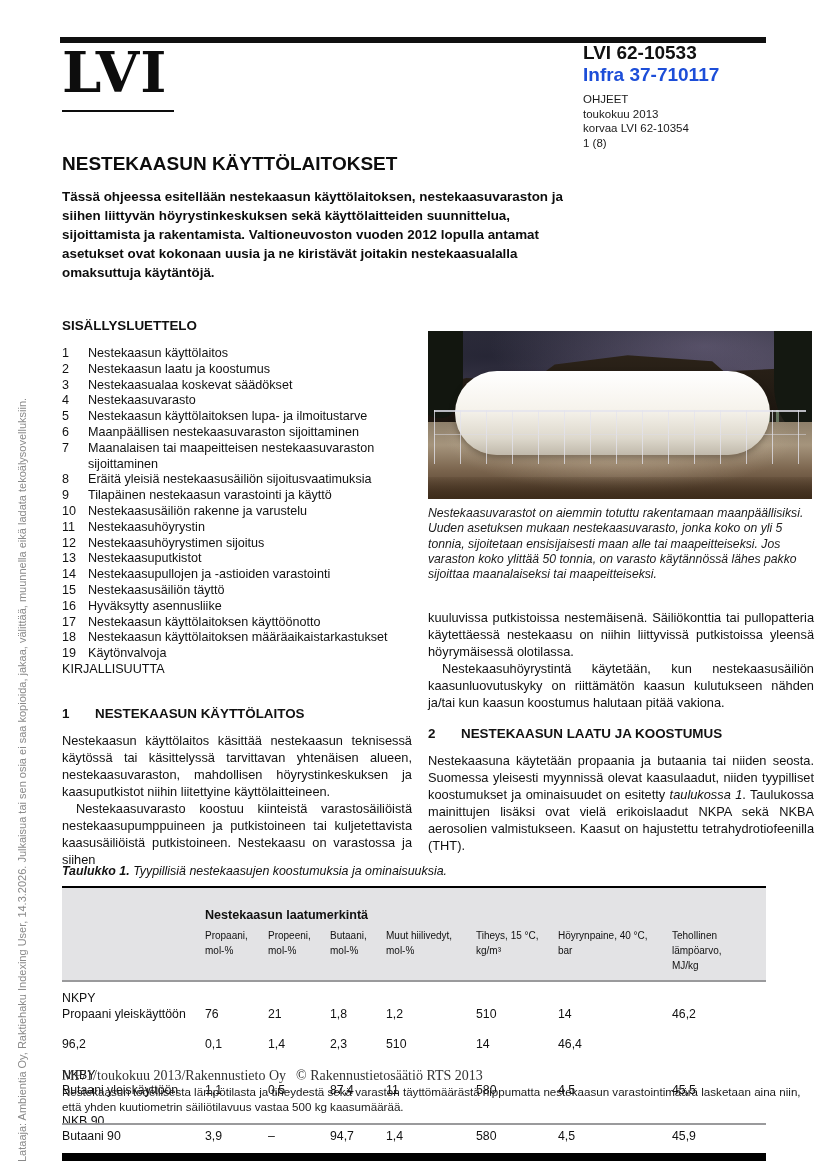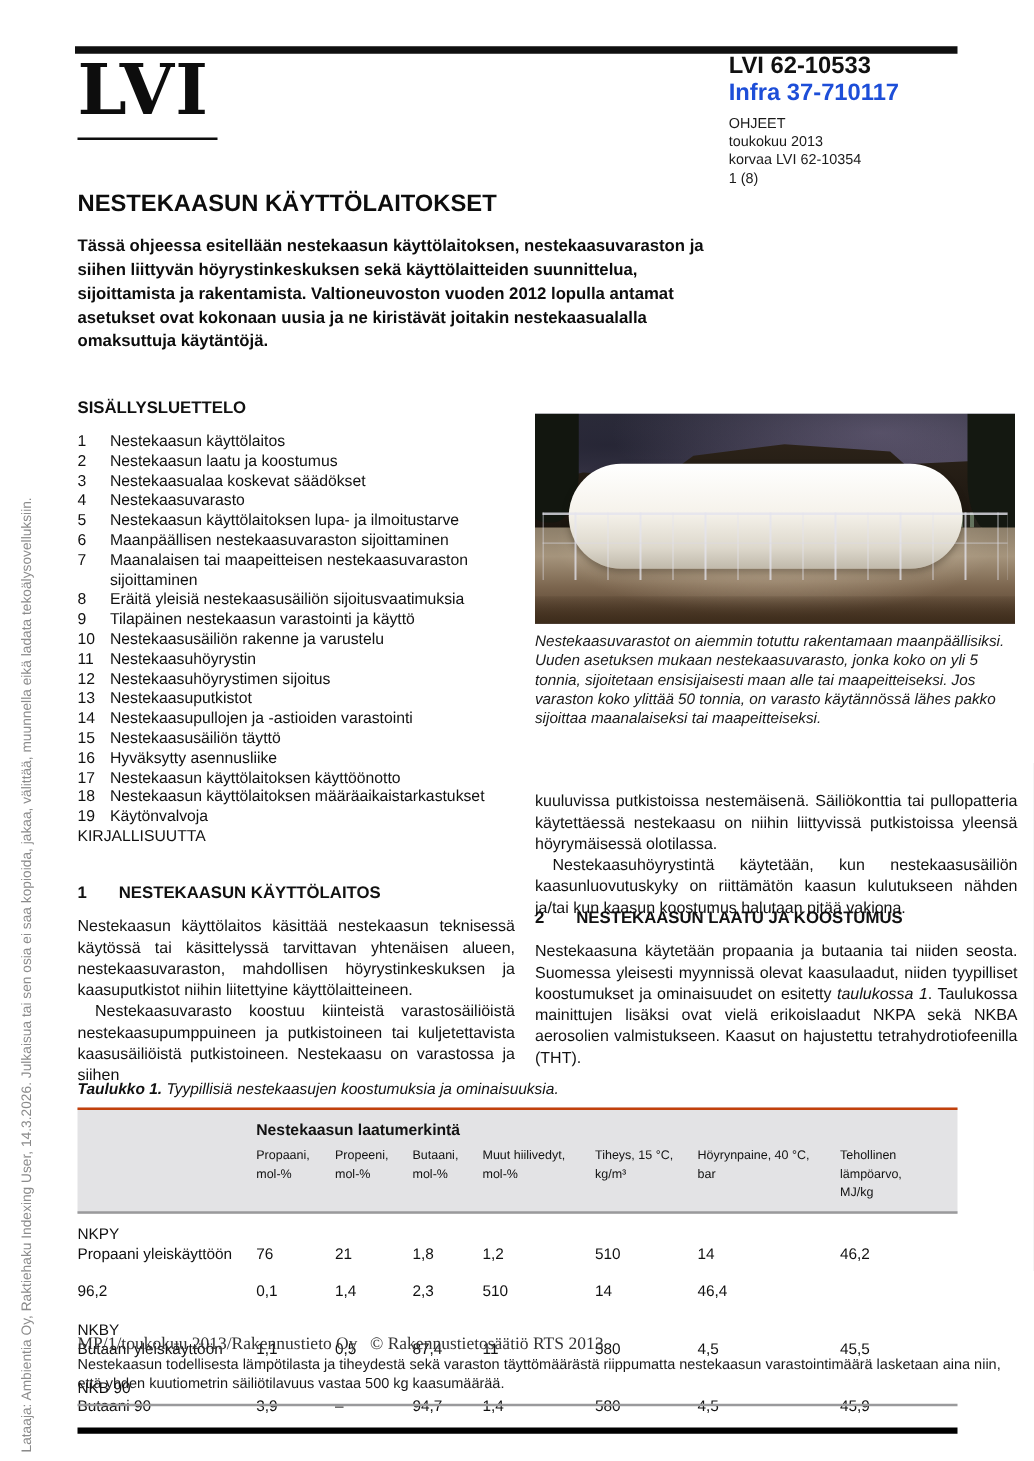--- a/index.html
+++ b/index.html
@@ -29,21 +29,21 @@
   .toc-num{width:26px;flex:none;}
   .toc-label{flex:1;}
   .toc-biblio{font-size:12.6px;line-height:15.8px;margin-top:0;}
   .section{position:absolute;}
   .sec1{left:62px;top:706px;width:350px;}
   .sec2{left:428px;top:726px;width:386px;}
   .sec-heading{display:flex;font-size:13.4px;font-weight:700;margin-bottom:11px;}
   .sec-num{width:33px;flex:none;}
   .body-p{font-size:12.8px;line-height:17px;text-align:justify;margin:0;}
   .body-p.indent{text-indent:14px;}
-  .right-cont{position:absolute;left:428px;top:609px;width:386px;margin-top:23px;}
+  .right-cont{position:absolute;left:428px;top:609px;width:386px;}
   .caption{position:absolute;left:428px;top:506px;width:386px;font-size:12.2px;line-height:15.3px;font-style:italic;color:#1a1a1a;}
   
   .photo{position:absolute;left:428px;top:331px;width:384px;height:168px;overflow:hidden;background:#3e3e52;}
   .ph{position:absolute;}
   .ph-sky{inset:0 0 40% 0;background:
      radial-gradient(ellipse at 72% 15%, rgba(130,118,150,.45), transparent 55%),
      radial-gradient(ellipse at 15% 25%, rgba(35,35,50,.85), transparent 60%),
      linear-gradient(180deg,#30303e 0%,#4a4458 55%,#6e6478 100%);}
   .ph-tree-left{left:-3%;top:0;width:12%;height:52%;background:#12160f;border-radius:0 0 45% 45%;}
   .ph-tree-right{right:-3%;top:0;width:13%;height:58%;background:#141811;border-radius:0 0 45% 45%;}
@@ -60,24 +60,24 @@
   .ph-fence{left:1.5%;right:1.5%;top:47%;height:31%;
      background:repeating-linear-gradient(90deg,rgba(228,228,238,.75) 0 1px,transparent 1px 26px);
      border-top:2px solid rgba(228,228,238,.8);}
   .ph-fence::after{content:"";position:absolute;left:0;right:0;top:42%;height:1px;background:rgba(220,220,230,.5);}
   .ph-fg{left:0;right:0;bottom:0;height:13%;background:linear-gradient(180deg,rgba(62,44,27,.15),#3d2c1b);}
   
   .tbl-caption{position:absolute;left:62px;top:864px;font-size:12.4px;font-style:italic;}
   .tbl-caption .cap-label{font-weight:700;}
   .table-wrap{position:absolute;left:62px;top:886px;width:704px;}
   .tgrid{display:grid;grid-template-columns:143px 63px 62px 56px 90px 82px 114px 1fr;}
-  .thead{background:#e3e3e5;border-top:2px solid #c2410c;border-bottom:2px solid #9a9a9c;padding:9px 0 7px;}
+  .thead{background:#e3e3e5;border-top:2px solid #000000;border-bottom:2px solid #9a9a9c;padding:20px 0 7px;}
   .group-header{grid-column:2 / -1;font-size:12.6px;font-weight:700;padding-bottom:6px;}
   .col-header{font-size:10px;line-height:15px;white-space:pre-line;}
-  .tbody{padding-top:2px;border-bottom:5px solid #000000;}
+  .tbody{padding-top:2px;border-bottom:8px solid #000000;}
   .trow{align-items:end;padding:7px 0 8px;}
   .row-label{font-size:12.3px;line-height:15.5px;}
   .tval{font-size:12.3px;line-height:15.5px;}
   
   .footnote{position:absolute;left:62px;top:1084px;width:752px;font-size:11.6px;line-height:15px;color:#1a1a1a;}
   .footer-rule{position:absolute;left:62px;top:1123px;width:704px;height:2px;background:#9a9a9c;}
   .footer-text{position:absolute;left:62px;top:1068px;font-size:14px;color:#333;font-family:Liberation Serif, serif;}
   .footer-text .sep{display:inline-block;width:10px;}
   
   .vtext{

